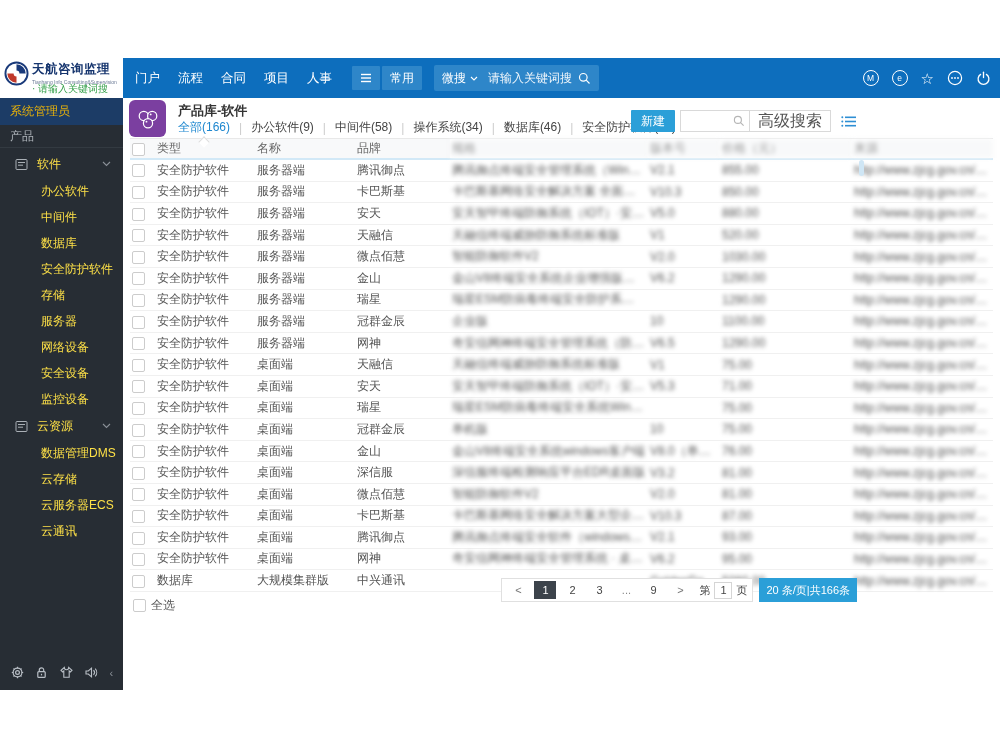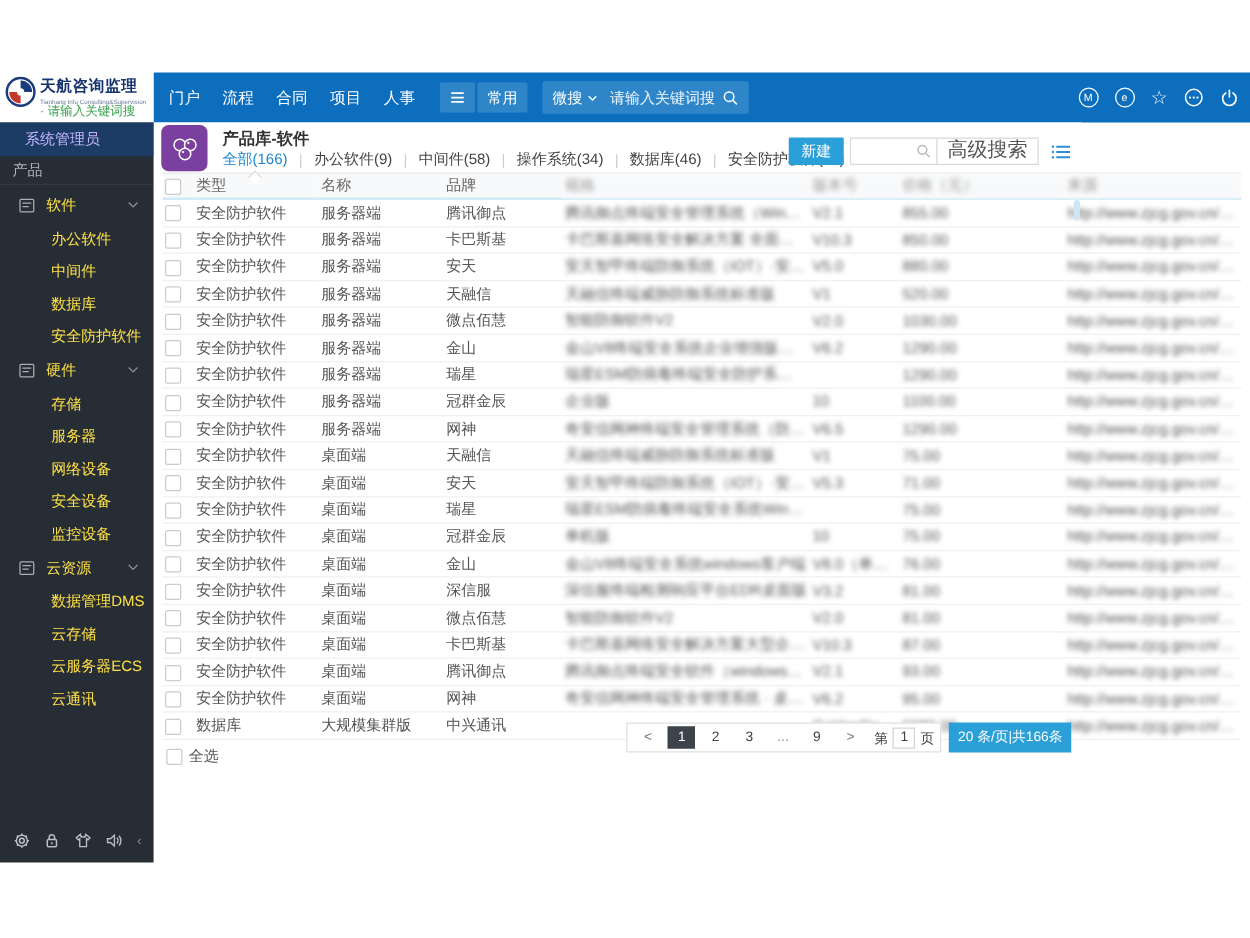--- a/index.html
+++ b/index.html
@@ -26,22 +26,22 @@
                    font-family:"Liberation Sans",sans-serif;}
   .topsearch input::placeholder{color:rgba(255,255,255,.92);}
   .top-icons{margin-left:auto;display:flex;align-items:center;gap:13px;margin-right:9px;}
   .cicon{width:14px;height:14px;border:1.2px solid #fff;border-radius:50%;font-size:8.5px;line-height:14px;
          text-align:center;display:inline-block;cursor:pointer;}
   .star-glyph{font-size:15px;line-height:15px;cursor:pointer;}
   .top-icons svg{cursor:pointer;display:block;}
 
   
   .sidebar{position:absolute;left:0;top:98px;width:123px;height:592px;background:var(--sidebar_bg);}
-  .side-role{height:27px;background:var(--navy);color:#c4b5fd;font-size:12px;display:flex;align-items:center;
-             padding-left:20px;}
+  .side-role{height:27px;background:var(--navy);color:#eab308;font-size:12px;display:flex;align-items:center;
+             padding-left:10px;}
   .side-section{height:22px;color:#aeb4ba;font-size:12px;display:flex;align-items:center;padding-left:10px;
                 border-bottom:1px solid #333a41;}
   .side-menu{margin-top:2px;}
   .group-hd{height:28px;display:flex;align-items:center;color:#fde047;font-size:12px;padding:0 12px 0 15px;
             gap:9px;cursor:pointer;}
   .group-hd .gicon{color:#aab0b6;flex:0 0 auto;}
   .group-hd .chev{margin-left:auto;color:#8a9097;}
   .sub-item{height:26px;line-height:26px;padding-left:41px;color:#fde047;font-size:12px;cursor:pointer;
             white-space:nowrap;}
   .side-bottom{position:absolute;bottom:10px;left:0;width:123px;display:flex;align-items:center;
@@ -182,31 +182,20 @@
           </svg>
           <span class="g-label">软件</span>
           <svg class="chev" width="9" height="6" viewBox="0 0 9 6">
             <polyline points="1,1 4.5,4.5 8,1" fill="none" stroke="currentColor" stroke-width="1.1"></polyline>
           </svg>
         </div>
         <div class="sub-item">办公软件</div>
         <div class="sub-item">中间件</div>
         <div class="sub-item">数据库</div>
         <div class="sub-item">安全防护软件</div>
-        <div class="group-hd">
-          <svg class="gicon" width="13" height="13" viewBox="0 0 13 13">
-            <rect x="1" y="1.5" width="11" height="10" rx="1" fill="none" stroke="currentColor"></rect>
-            <line x1="3" y1="4.5" x2="10" y2="4.5" stroke="currentColor"></line>
-            <line x1="3" y1="7.2" x2="8" y2="7.2" stroke="currentColor"></line>
-          </svg>
-          <span class="g-label">硬件</span>
-          <svg class="chev" width="9" height="6" viewBox="0 0 9 6">
-            <polyline points="1,1 4.5,4.5 8,1" fill="none" stroke="currentColor" stroke-width="1.1"></polyline>
-          </svg>
-        </div>
         <div class="sub-item">存储</div>
         <div class="sub-item">服务器</div>
         <div class="sub-item">网络设备</div>
         <div class="sub-item">安全设备</div>
         <div class="sub-item">监控设备</div>
         <div class="group-hd">
           <svg class="gicon" width="13" height="13" viewBox="0 0 13 13">
             <rect x="1" y="1.5" width="11" height="10" rx="1" fill="none" stroke="currentColor"></rect>
             <line x1="3" y1="4.5" x2="10" y2="4.5" stroke="currentColor"></line>
             <line x1="3" y1="7.2" x2="8" y2="7.2" stroke="currentColor"></line>

